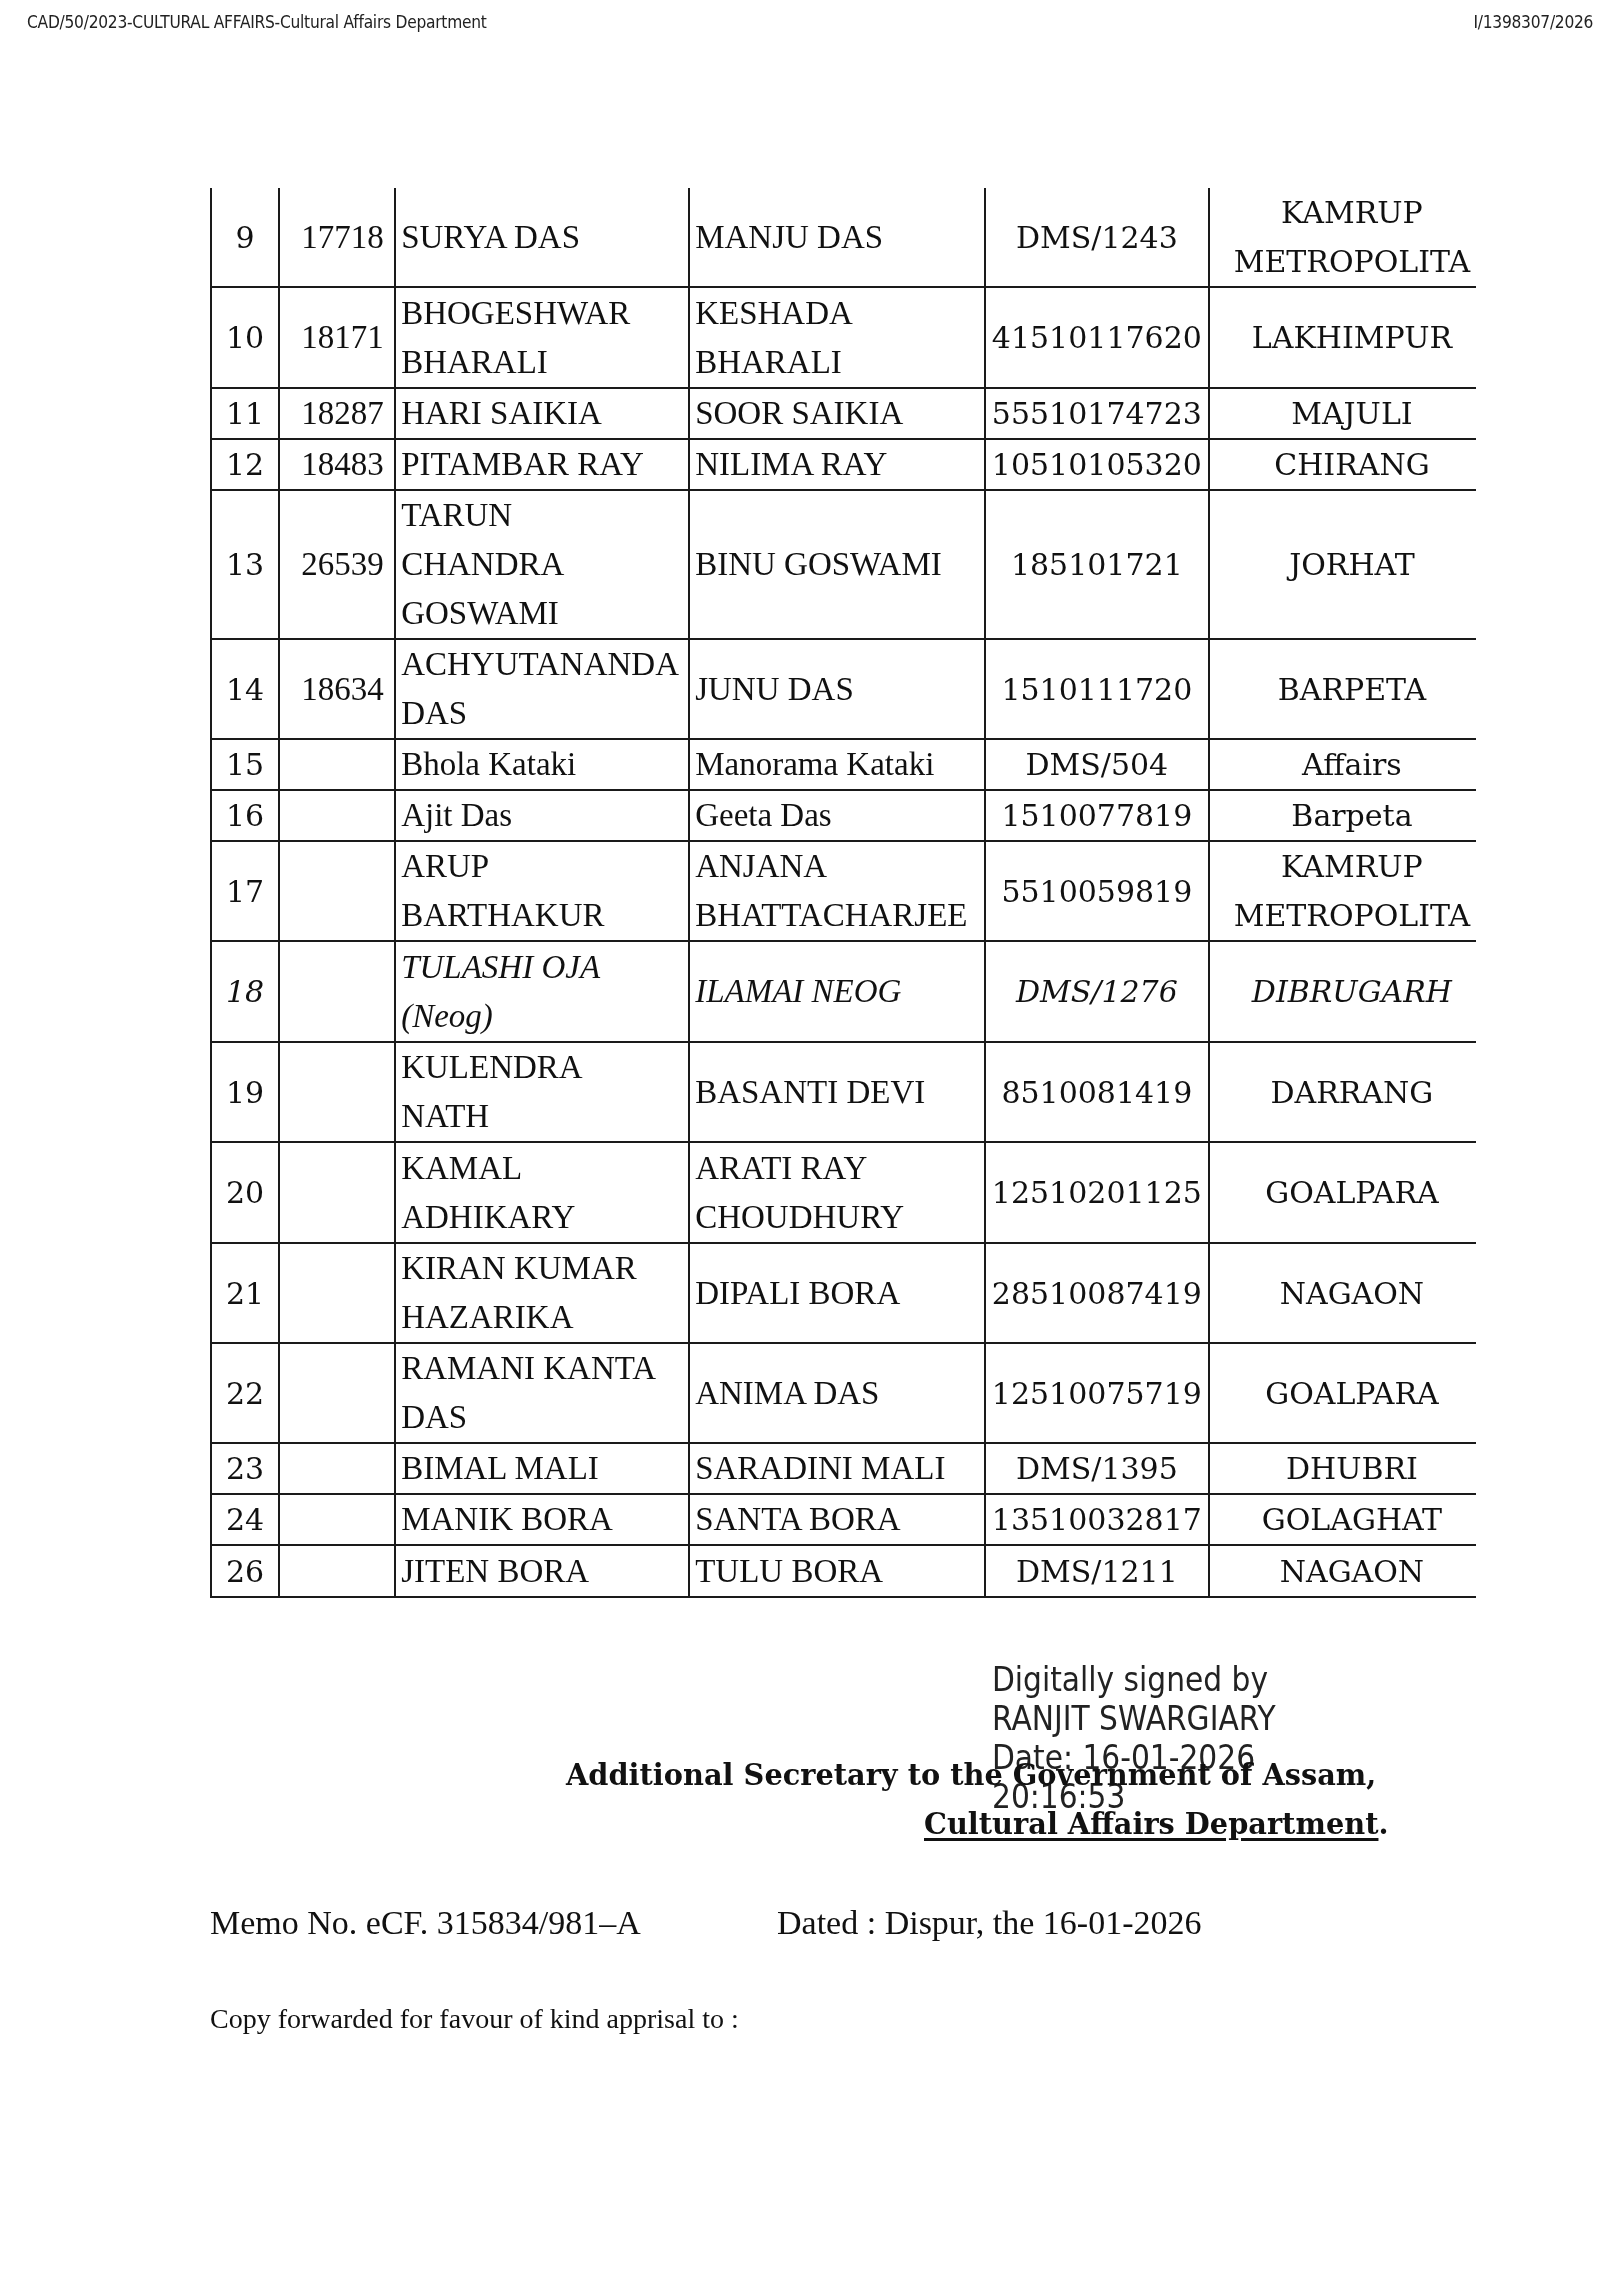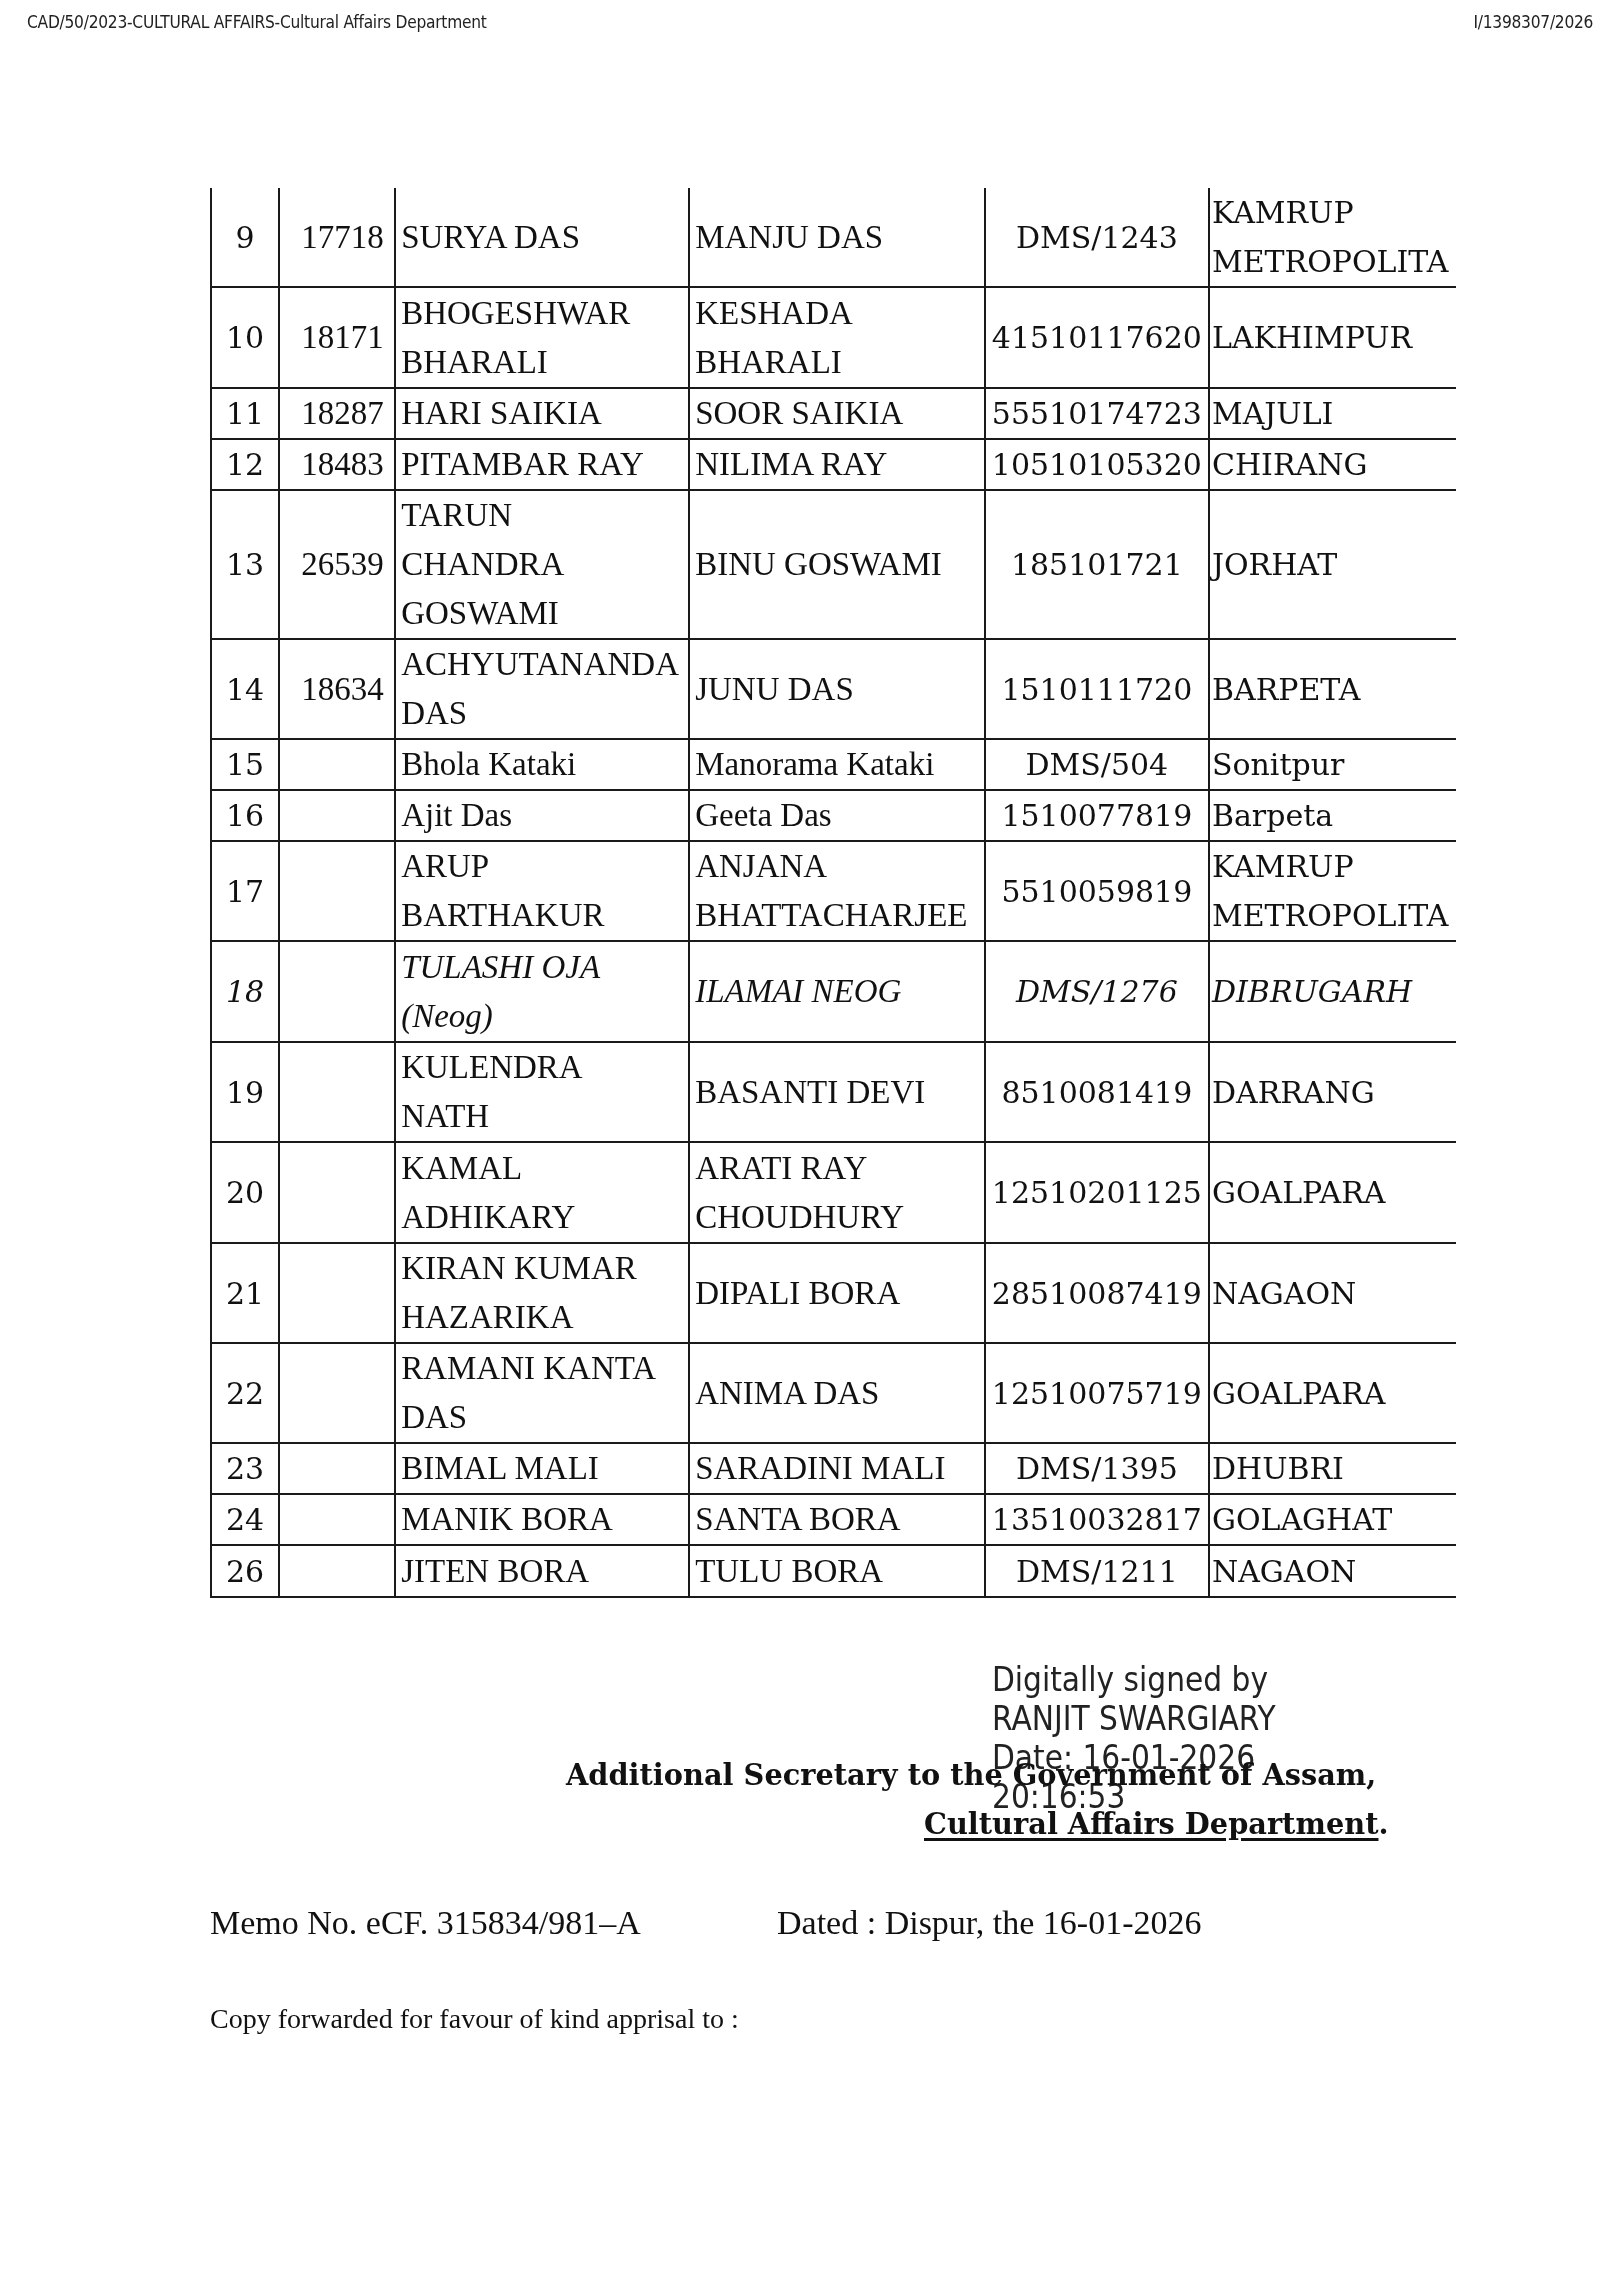--- a/index.html
+++ b/index.html
@@ -9,21 +9,21 @@
   .hdr.right { right: 27px; transform-origin: right top; }
 
   table.list { position: absolute; left: 210px; top: 188px; border-collapse: collapse; font-family: "DejaVu Serif", serif; font-size: 30px; }
   table.list td { border-left: 2.7px solid #1a1a1a; border-bottom: 2.7px solid #1a1a1a; padding: 0 3.6px; line-height: 49px; vertical-align: middle; white-space: nowrap; }
   table.list tr:first-child td { border-top: none; }
   table.list td.sl { width: 59px; text-align: center; }
   table.list td.id { width: 100px; text-align: right; padding-right: 10px; }
   table.list td.nm { width: 283px; text-align: left; padding-left: 5.4px; }
   table.list td.fa { width: 285px; text-align: left; padding-left: 5.4px; }
   table.list td.acc { width: 215px; text-align: center; }
-  table.list td.dist { width: 240px; text-align: left; padding-left: 2px; border-right: none; overflow: hidden; }
+  table.list td.dist { width: 240px; text-align: center; padding-left: 22px; border-right: none; overflow: hidden; }
   table.list td.cond { font-family: "Liberation Serif", serif; font-size: 33px; }
   .ml { display: block; white-space: pre-line; }
 
   .sig-stamp { position: absolute; left: 992px; top: 1660px; font-family: "DejaVu Sans", sans-serif; font-size: 33px; line-height: 39px; color: #222; transform: scaleX(0.9); transform-origin: left top; }
   .sig-line1 { position: absolute; left: 566px; top: 1757px; font-family: "DejaVu Serif", serif; font-weight: bold; font-size: 30px; transform: scaleX(0.96); transform-origin: left top; }
   .sig-line2 { position: absolute; left: 924px; top: 1806px; font-family: "DejaVu Serif", serif; font-weight: bold; font-size: 30px; transform: scaleX(0.96); transform-origin: left top; }
   .sig-line2 u { text-decoration: underline; text-underline-offset: 3.6px; }
 
   .memo { position: absolute; left: 210px; top: 1904px; font-family: "Liberation Serif", serif; font-size: 34px; }
   .dated { position: absolute; left: 777px; top: 1904px; font-family: "Liberation Serif", serif; font-size: 34px; }
@@ -173,21 +173,21 @@
         <td class="nm cond">
           <span class="ml">Bhola Kataki</span>
         </td>
         <td class="fa cond">
           <span class="ml">Manorama Kataki</span>
         </td>
         <td class="acc">
           <span class="ml">DMS/504</span>
         </td>
         <td class="dist">
-          <span class="ml">Sonitpur</span>
+          <span class="ml">Affairs</span>
         </td>
       </tr>
       <tr style="height: 50px;">
         <td class="sl">
           <span class="ml">16</span>
         </td>
         <td class="id cond">
           <span class="ml"></span>
         </td>
         <td class="nm cond">

